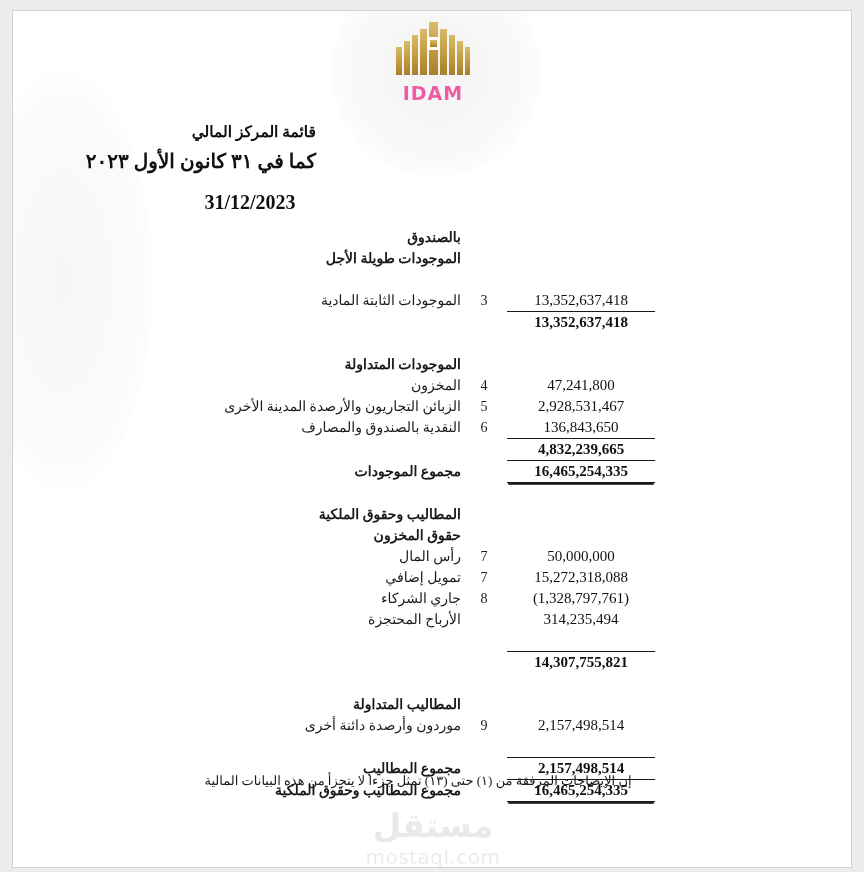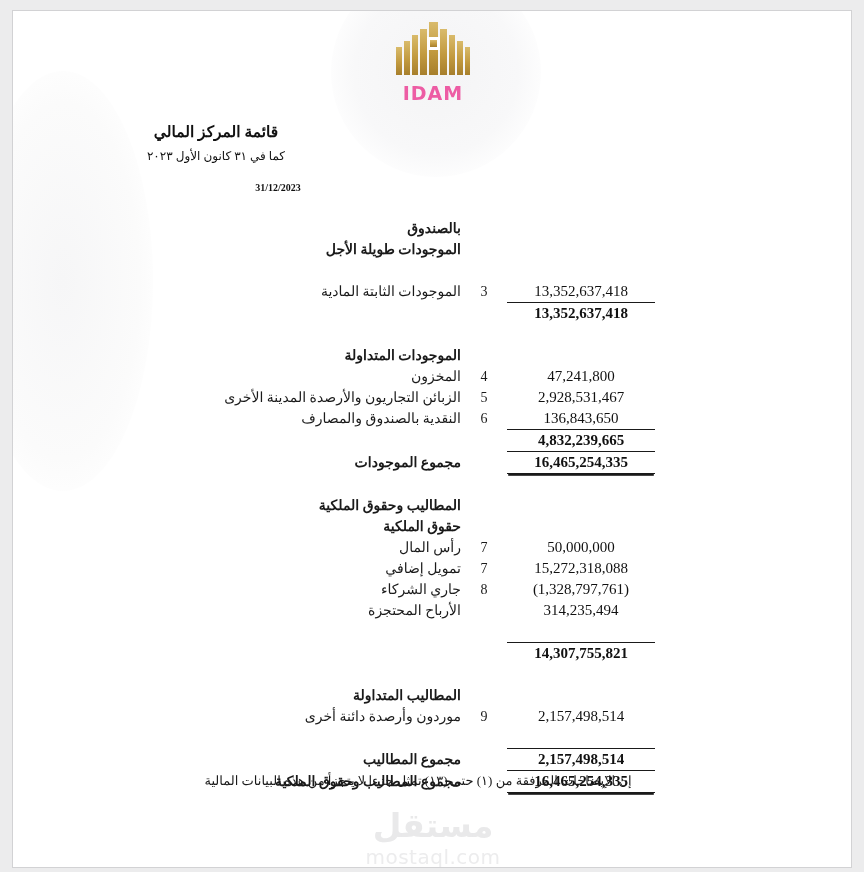--- a/index.html
+++ b/index.html
@@ -95,50 +95,50 @@
     padding-right: 0;
     margin-right: 0;
   }
   .title-row {
     display: flex;
     justify-content: flex-start;
     flex-direction: row-reverse;
   }
   .title-col {
     width: 200px;
-    text-align: center;
+    text-align: right;
     margin-left: 85px;
   }
   .doc-title {
     font-size: 15.5px;
     font-weight: bold;
     color: #111;
     letter-spacing: 0;
     white-space: nowrap;
   }
   .doc-subtitle {
-    font-size: 12px;
-    font-weight: normal;
+    font-size: 20px;
+    font-weight: bold;
     color: #111;
     margin-top: 8px;
     white-space: nowrap;
   }
 
   .date-col-head {
     margin-top: 18px;
     height: 22px;
     position: relative;
   }
   .date-val {
     position: absolute;
-    right: 492px;
+    right: 520px;
     width: 130px;
     text-align: center;
     font-family: "Liberation Serif", serif;
-    font-size: 10px;
+    font-size: 20px;
     font-weight: bold;
     color: #111;
     direction: ltr;
   }
 
   
   table.fin {
     width: 100%;
     border-collapse: collapse;
     table-layout: fixed;
@@ -370,21 +370,21 @@
         <tr>
           <td></td>
             <td></td>
             <td></td>
           <td class="lbl bold">المطاليب وحقوق الملكية</td>
         </tr>
         <tr>
           <td></td>
             <td></td>
             <td></td>
-          <td class="lbl bold">حقوق الملكية</td>
+          <td class="lbl bold">حقوق المخزون</td>
         </tr>
 
         <tr>
           <td></td>
           <td class="amt">50,000,000</td>
           <td class="note">7</td>
           <td class="lbl">رأس المال</td>
         </tr>
         <tr>
           <td></td>

